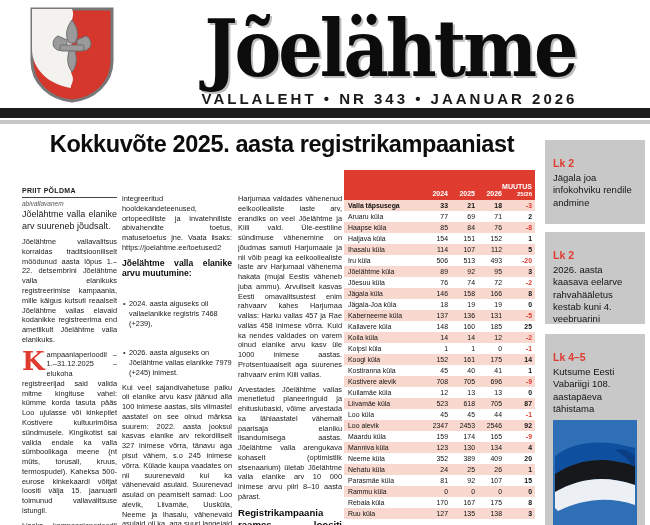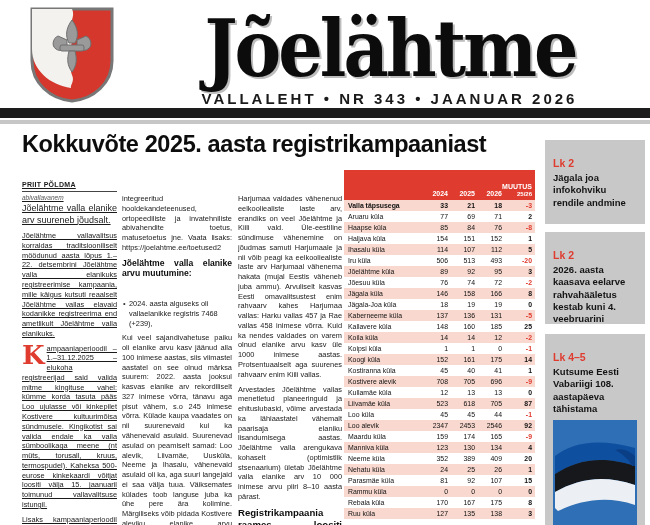--- a/index.html
+++ b/index.html
@@ -14,30 +14,30 @@
       transform:scaleY(1.12);transform-origin:top center;color:#0c0c0c;
       text-shadow:2px 2px 0 #bdbdbd;}
   .mast-sub{position:absolute;left:135px;right:46px;top:90px;text-align:center;
       font-size:15px;font-weight:bold;letter-spacing:3px;color:#1a1a1a;}
   .corner-block{position:absolute;right:0;top:6px;width:18px;height:86px;background:#121212;}
   .rule-dark{position:absolute;left:0;top:108px;width:650px;height:10px;background:#1c1c1c;}
   .rule-light{position:absolute;left:0;top:120px;width:650px;height:4px;background:#c6c6c6;}
 
   
   .headline{position:absolute;left:22px;top:131px;width:520px;font-size:23.5px;font-weight:bold;
-      letter-spacing:-0.4px;color:#0d0d0d;}
+      letter-spacing:-0.4px;color:#0d0d0d;text-align:center;}
   .byline{position:absolute;left:22px;top:168px;width:96px;}
   .byline .author{font-size:7px;font-weight:bold;letter-spacing:.3px;border-bottom:1px solid #444;
       padding-bottom:2px;}
   .byline .role{font-size:6.5px;font-style:italic;color:#555;margin-top:2px;}
 
   
   .col{position:absolute;top:192px;bottom:0;font-size:7.4px;line-height:1.32;text-align:justify;
       color:#1a1a1a;overflow:hidden;}
-  .col1{left:22px;width:95px;top:180px;text-decoration:underline;}
+  .col1{left:22px;width:95px;top:186px;}
   .col2{left:122px;width:110px;top:194px;}
   .col3{left:238px;width:104px;top:194px;}
   .col p{margin:0 0 5px 0;}
   .lead{font-size:9px;line-height:1.3;margin:16px 0 5px 0;color:#222;}
   .dropcap{float:left;font-family:"DejaVu Serif",serif;font-weight:bold;font-size:26px;
       line-height:.8;color:#df3b2f;margin:1px 2px 0 0;}
   .subhead2{font-size:8.6px;font-weight:bold;line-height:1.25;margin:4px 0 3px 0;color:#0d0d0d;}
   .subhead3{font-size:9.6px;font-weight:bold;line-height:1.25;margin:5px 0 4px 0;color:#0d0d0d;}
   ul.blist{margin:0 0 5px 0;padding:0;list-style:none;text-align:left;}
   ul.blist li{padding-left:7px;position:relative;margin-bottom:1px;margin-top:20px;}
@@ -57,21 +57,21 @@
   .thead .tc.num,.thead .tc.chgcol{text-align:right;}
   .chg{font-weight:bold;}
   .chg.neg{color:#df3b2f;}
   .chghead{display:flex;flex-direction:column;align-items:flex-end;justify-content:flex-end;line-height:1.05;}
   .chghead .sub{font-size:6px;}
 
   
   .teaser{position:absolute;left:545px;width:100px;background:#c8c8c8;box-sizing:border-box;
       padding:17px 8px;}
   .teaser .lk{color:#df3b2f;font-weight:bold;font-size:10.5px;margin-bottom:3px;}
-  .teaser .txt{font-weight:bold;font-size:9.5px;line-height:1.3;color:#141414;}
+  .teaser .txt{font-weight:normal;font-size:9.5px;line-height:1.3;color:#141414;}
   .teaser1{top:140px;height:84px;}
   .teaser2{top:232px;height:92px;}
   .teaser3{top:334px;height:200px;}
   .flagphoto{margin-top:5px;width:84px;height:108px;display:block;}
 </style>
 </head>
 <body>
 
 <div class="page">
 
@@ -105,20 +105,21 @@
     <p>Jõelähtme vallavalitsus korraldas traditsiooniliselt möödunud aasta lõpus 1.–22. detsembrini Jõelähtme valla elanikuks registreerimise kampaania, mille käigus kutsuti reaalselt Jõelähtme vallas elavaid kodanikke registreerima end ametlikult Jõelähtme valla elanikuks.</p>
     <p><span class="dropcap">K</span><span>ampaaniaperioodil – 1.–31.12.2025 – elukoha registreerijad said valida mitme kingituse vahel: kümme korda tasuta pääs Loo ujulasse või kinkepilet Kostivere kultuurimõisa sündmusele. Kingikotist sai valida endale ka valla sümboolikaga meene (nt müts, torusall, kruus, termospudel). Kaheksa 500-eurose kinkekaardi võitjat loositi välja 15. jaanuaril toimunud vallavalitsuse istungil.</span></p>
     <p>Lisaks kampaaniaperioodil jagatule rakenduvad valla elanikele mitmed erinevad soodustused ja toetused: kodualuse maamaksu vabastus, sünnitoetus, lasteaia kohatasu vabastus, lapsehoiuteenuse toetus, ranitsatoetus, kooli-</p>
   </div>
 
   <div class="col col2">
     <p>integreeritud hooldekandeteenused, ortopeediliste ja invatehniliste abivahendite toetus, matusetoetus jne. Vaata lisaks: https://joelahtme.ee/toetused2</p>
     <div class="subhead2">Jõelähtme valla elanike arvu muutumine:</div>
     <ul class="blist">
         <li>2024. aasta alguseks oli vallaelanikke registris 7468 (+239),</li>
+        <li>2026. aasta alguseks on Jõelähtme vallas elanikke 7979 (+245) inimest.</li>
       </ul>
     <p>Kui veel sajandivahetuse paiku oli elanike arvu kasv jäänud alla 100 inimese aastas, siis viimastel aastatel on see olnud märksa suurem: 2022. aasta jooksul kasvas elanike arv rekordiliselt 327 inimese võrra, tänavu aga pisut vähem, s.o 245 inimese võrra. Külade kaupa vaadates on nii suurenevaid kui ka vähenevaid asulaid. Suurenevad asulad on peamiselt samad: Loo alevik, Liivamäe, Uusküla, Neeme ja Ihasalu, vähenevaid asulaid oli ka, aga suuri langejaid ei saa välja tuua. Väiksemates külades toob languse juba ka ühe pere ära kolimine. Märgiliseks võib pidada Kostivere aleviku elanike arvu aastatepikkust vähenemist. Tänavu langes see alla 700 piiri (696) ja sa-</p>
   </div>
 
   <div class="col col3">
     <p>Harjumaa valdades vähenenud eelkooliealiste laste arv, erandiks on veel Jõelähtme ja Kiili vald. Üle-eestiline sündimuse vähenemine on jõudmas samuti Harjumaale ja nii võib peagi ka eelkooliealiste laste arv Harjumaal vähenema hakata (mujal Eestis väheneb juba ammu). Arvuliselt kasvas Eesti omavalitsustest enim rahvaarv kahes Harjumaa vallas: Harku vallas 457 ja Rae vallas 458 inimese võrra. Kuid ka nendes valdades on varem olnud elanike arvu kasv üle 1000 inimese aastas. Protsentuaalselt aga suurenes rahvaarv enim Kiili vallas.</p>
     <p>Arvestades Jõelähtme vallas menetletud planeeringuid ja ehituslubasid, võime arvestada ka lähiaastatel vähemalt paarisaja elaniku lisandumisega aastas. Jõelähtme valla arengukava kohaselt (optimistlik stsenaarium) ületab Jõelähtme valla elanike arv 10 000 inimese arvu piiri 8–10 aasta pärast.</p>
     <div class="subhead3">Registrikampaania raames loositi kaheksa 500-eurost kinkekaarti.</div>
 
   </div>

